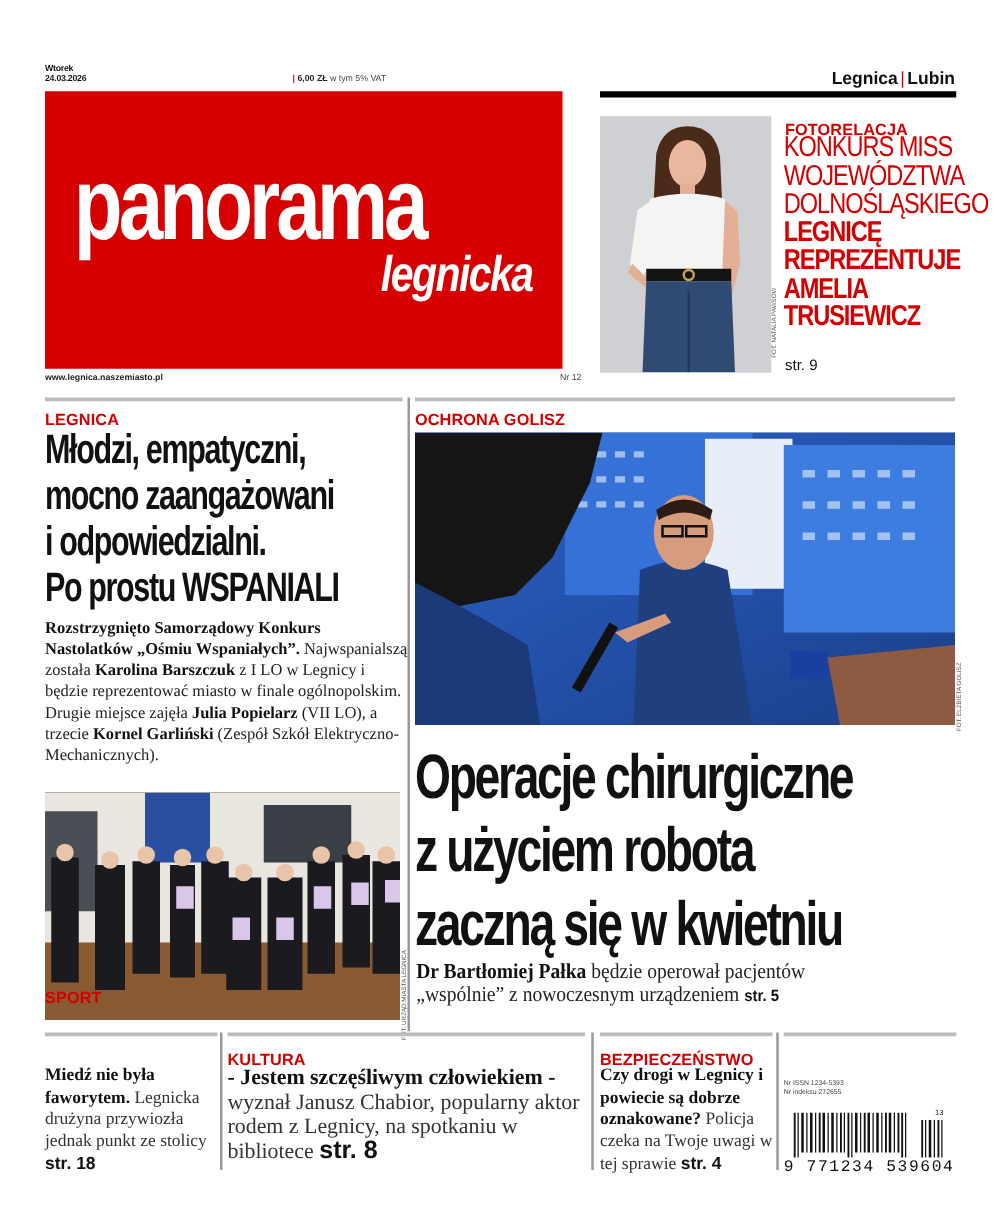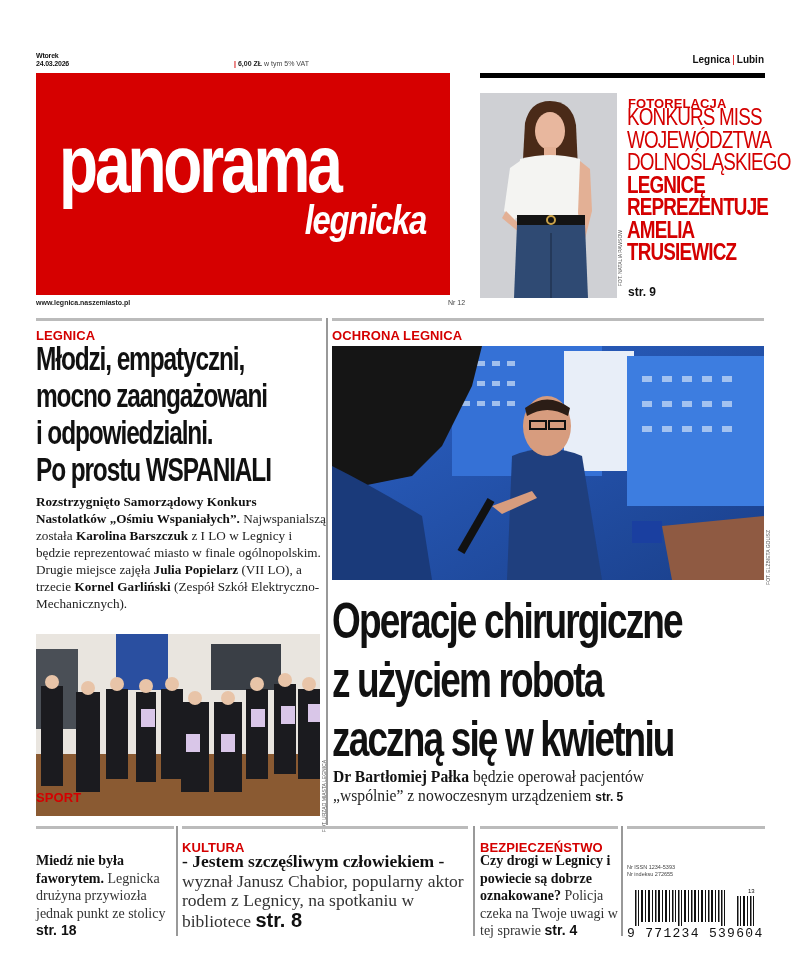--- a/index.html
+++ b/index.html
@@ -6,40 +6,40 @@
   html, body { width: 800px; height: 969px; background: #ffffff; overflow: hidden; }
   body { position: relative; font-family: "Liberation Sans", sans-serif; color: #111; }
 
   .abs { position: absolute; }
 
   
   .date { left: 36px; top: 52px; font-size: 7px; font-weight: bold; line-height: 8px; color: #111; letter-spacing: -0.2px; }
   .price { left: 234px; top: 60px; font-size: 7px; color: #444; }
   .price .bar { color: #d40000; font-weight: bold; margin-right: 2px; }
   .price b { color: #222; }
-  .cities { right: 36px; top: 54px; font-size: 10px; font-weight: bold; color: #111; }
+  .cities { right: 36px; top: 54px; font-size: 14px; font-weight: bold; color: #111; }
   .cities .sep { color: #d40000; font-weight: normal; padding: 0 2px; }
   .topblackrule { left: 480px; top: 73px; width: 285px; height: 5px; background: #000; }
 
   
   .masthead { left: 36px; top: 73px; width: 414px; height: 222px; background: #d60000; }
   .logo-main { position: absolute; left: 23px; top: 50px; font-family: "Liberation Sans", sans-serif; font-weight: bold; font-size: 82px; color: #fff; letter-spacing: -4px; line-height: 82px; transform: scaleX(0.78); transform-origin: left top; }
   .logo-sub { position: absolute; right: 24px; top: 127px; font-family: "Liberation Sans", sans-serif; font-weight: bold; font-style: italic; font-size: 40px; color: #fff; letter-spacing: -1.5px; line-height: 40px; transform: scaleX(0.82); transform-origin: right top; }
 
   .website { left: 36px; top: 299px; font-size: 7px; font-weight: bold; color: #222; }
   .issue { left: 448px; top: 299px; font-size: 7px; color: #444; }
 
   
   .miss-photo { left: 480px; top: 93px; width: 137px; height: 205px; background: linear-gradient(180deg,#d4d5d9 0%, #c9cace 60%, #bfc0c5 100%); overflow: hidden; }
   .miss-credit { left: 617px; top: 230px; font-size: 5px; color: #555; writing-mode: vertical-rl; transform: rotate(180deg); }
   .miss-kicker { left: 628px; top: 96px; font-size: 8px; font-weight: bold; color: #d40000; letter-spacing: 0.3px; }
   .miss-title { left: 627px; top: 106px; width: 160px; font-size: 23px; line-height: 22.5px; color: #d40000; letter-spacing: -1px; transform: scaleX(0.82); transform-origin: left top; white-space: nowrap; }
   .miss-title .light { font-weight: normal; display: block; }
   .miss-title .heavy { font-weight: bold; display: block; }
-  .miss-page { left: 628px; top: 285px; font-size: 12px; font-weight: bold; color: #111; }
+  .miss-page { left: 628px; top: 285px; font-size: 12px; font-weight: normal; color: #111; }
 
   
   .hrule { height: 3px; background: #bbb; }
   .vrule { width: 2px; background: #999; }
 
   .kicker { font-size: 13px; font-weight: bold; color: #d40000; letter-spacing: 0.1px; }
 
   
   .left-head { left: 36px; top: 340px; width: 290px; font-size: 33px; font-weight: bold; line-height: 37px; letter-spacing: -1.5px; color: #111; white-space: nowrap; transform: scaleX(0.74); transform-origin: left top; }
   .left-body { left: 36px; top: 493px; width: 290px; font-family: "Liberation Serif", serif; font-size: 13.2px; line-height: 17px; color: #222; }
@@ -177,21 +177,21 @@
         <rect x="150" y="100" width="14" height="18"></rect>
       <rect x="185" y="100" width="14" height="18"></rect>
         <rect x="215" y="75" width="14" height="18"></rect>
       <rect x="245" y="72" width="14" height="18"></rect>
         <rect x="272" y="70" width="12" height="18"></rect>
     </g>
   </svg>
 </div>
 <div class="abs left-credit">FOT. URZĄD MIASTA LEGNICA</div>
 
-<div class="abs kicker" style="left:332px; top:328px;">OCHRONA LEGNICA</div>
+<div class="abs kicker" style="left:332px; top:328px;">OCHRONA GOLISZ</div>
 <div class="abs main-photo">
   <svg width="432" height="234" viewBox="0 0 432 234">
     <defs>
       <linearGradient id="bg" x1="0" y1="0" x2="1" y2="1">
         <stop offset="0" stop-color="#2c63c8"></stop>
           <stop offset="1" stop-color="#1a3f8a"></stop>
       </linearGradient>
     </defs>
     <rect width="432" height="234" fill="url(#bg)"></rect>
     <rect x="120" y="0" width="150" height="130" fill="#3571d6"></rect>

